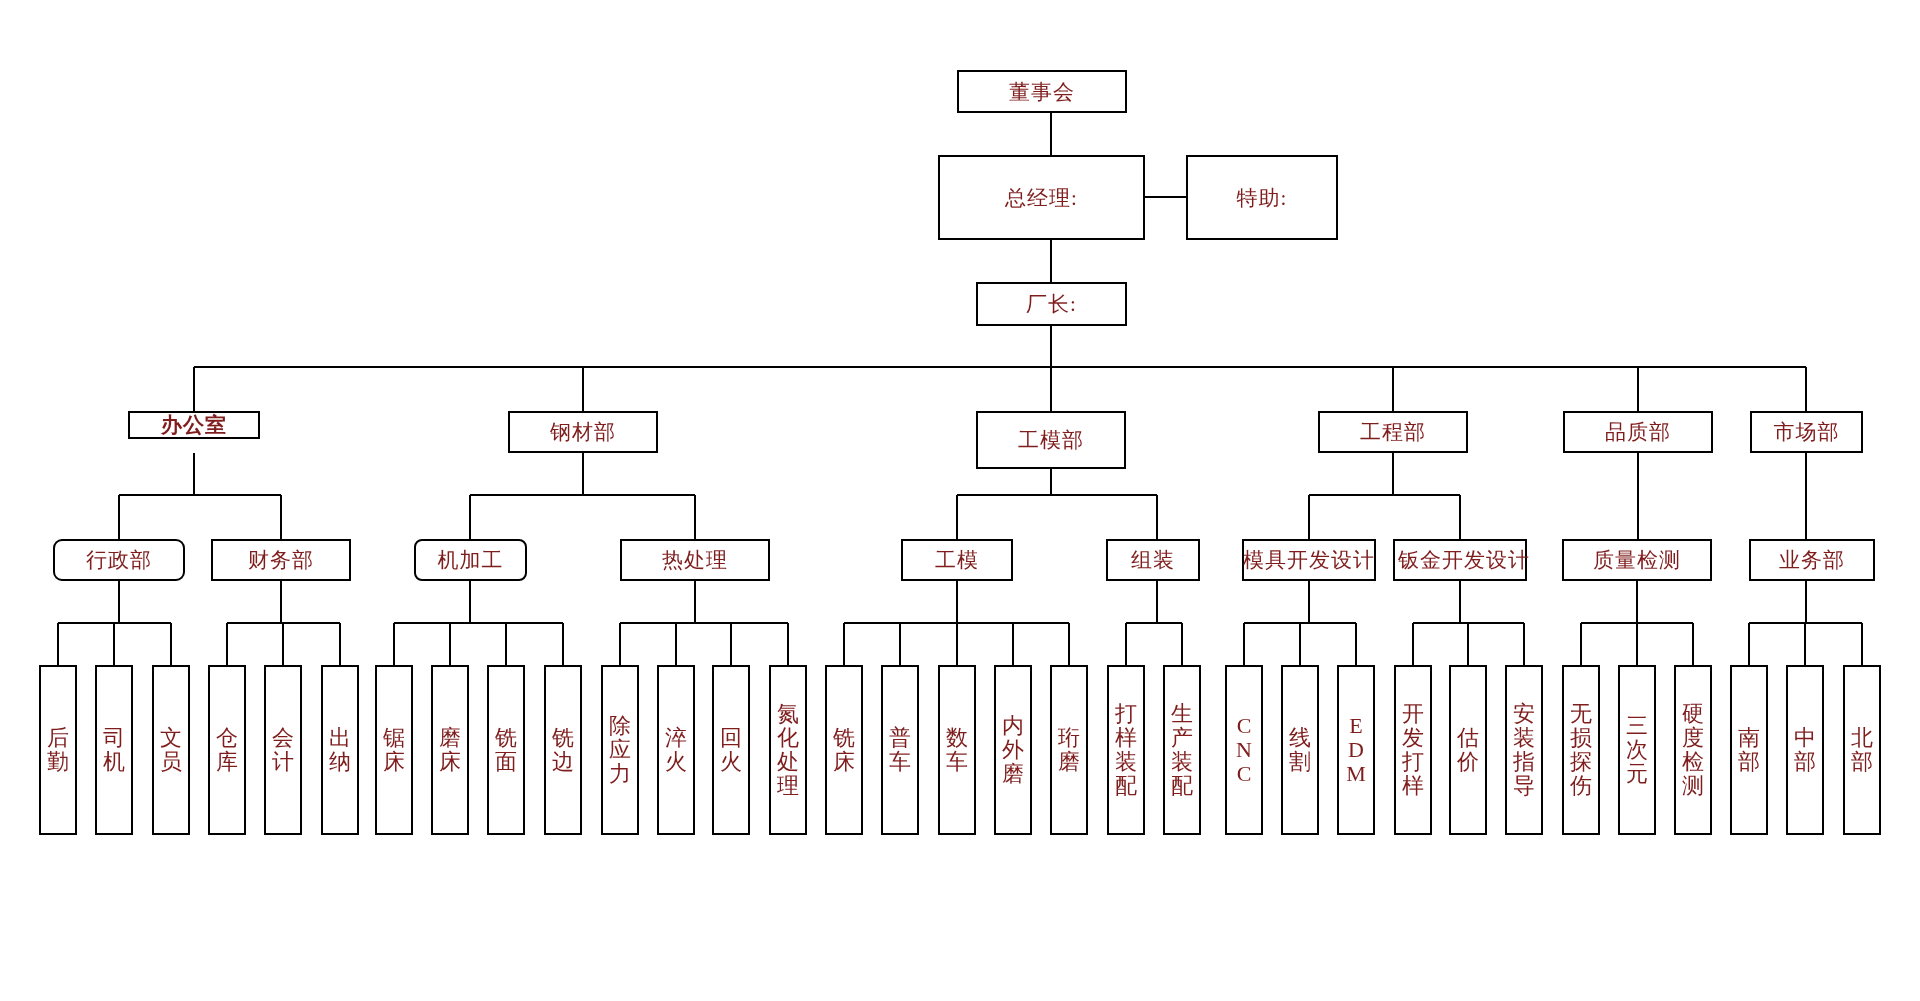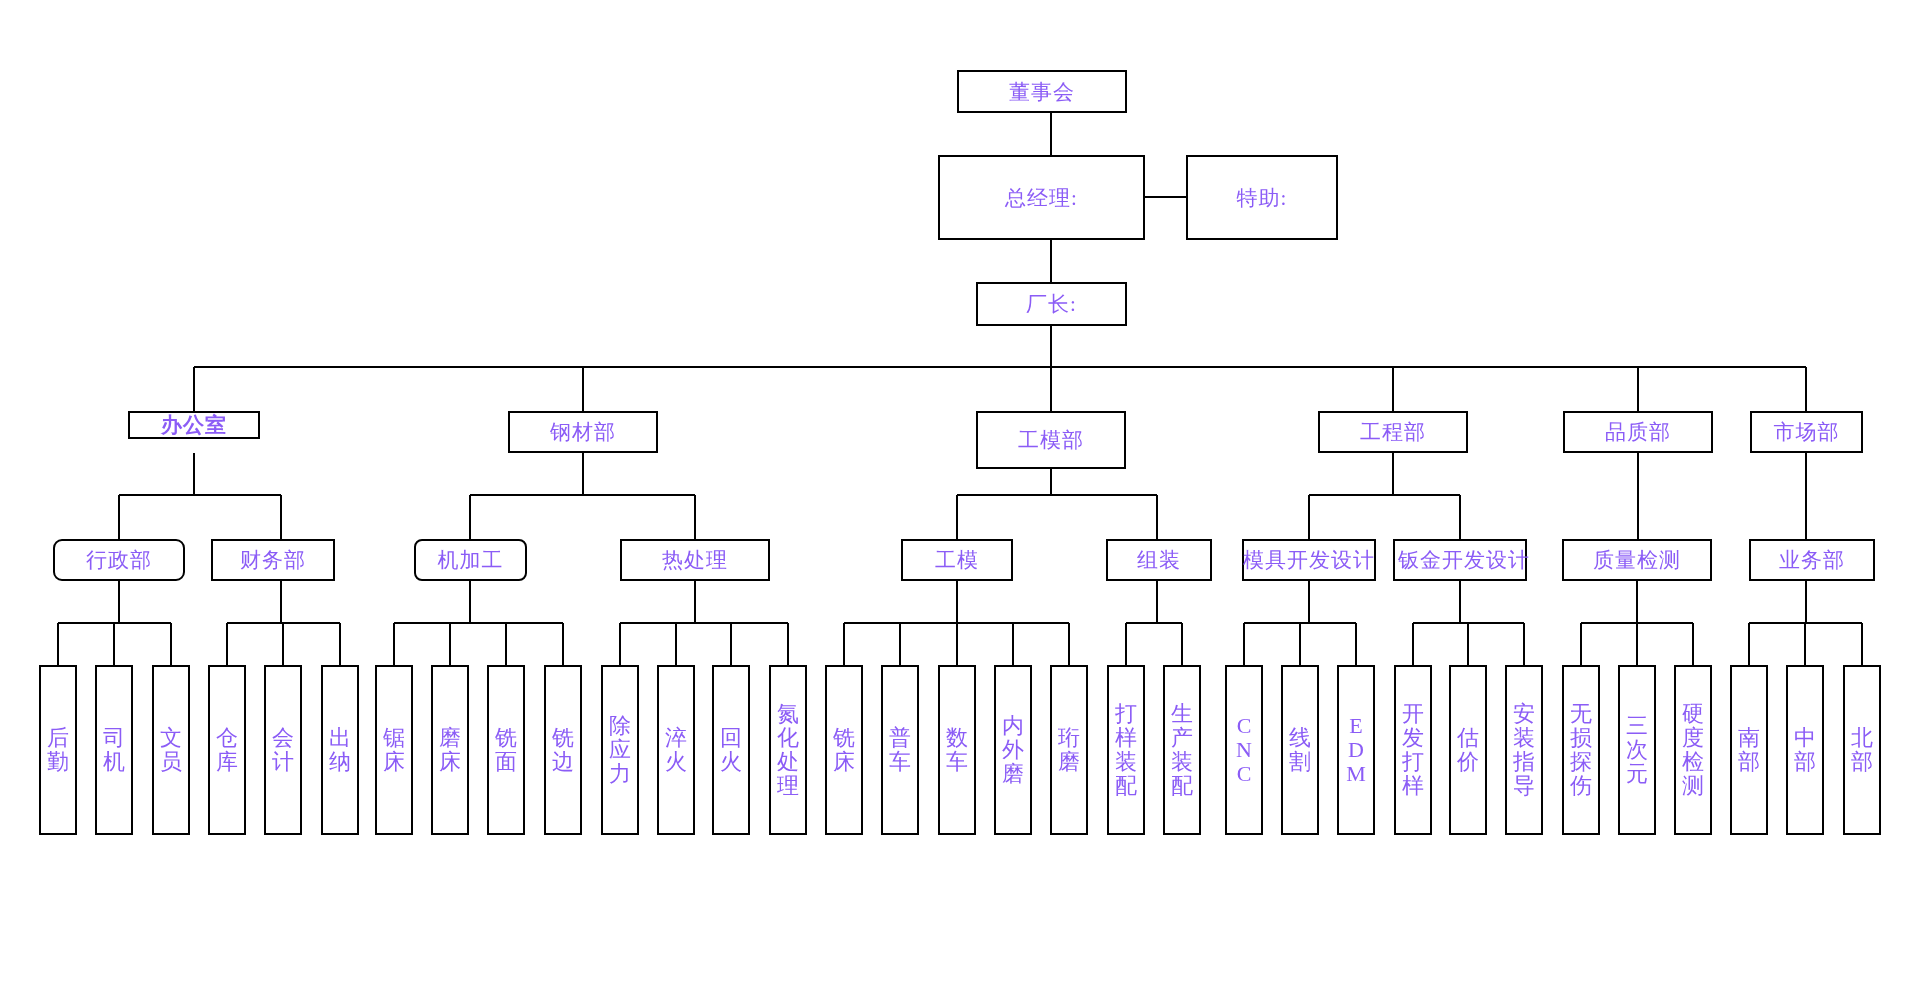--- a/index.html
+++ b/index.html
@@ -27,21 +27,21 @@
     position: absolute;
     box-sizing: border-box;
     border: 2px solid #000000;
     background: #ffffff;
     display: flex;
     align-items: center;
     justify-content: center;
     font-size: 21px;
     letter-spacing: 1px;
     white-space: nowrap;
-    color: #8b5cf6;
+    color: #7f1d1d;
   }
   .node.v {
     flex-direction: column;
     letter-spacing: 0;
     white-space: normal;
     font-size: 22px;
   }
   .node.v span {
     display: block;
     line-height: 24px;
@@ -148,21 +148,21 @@
         <span>勤</span>
       </div>
       <div class="node v" style="left: 95px; top: 665px; width: 38px; height: 170px;">
         <span>司</span>
         <span>机</span>
       </div>
       <div class="node v" style="left: 152px; top: 665px; width: 38px; height: 170px;">
         <span>文</span>
         <span>员</span>
       </div>
-      <div class="node" style="left: 211px; top: 539px; width: 124px; height: 42px;">财务部</div>
+      <div class="node" style="left: 211px; top: 539px; width: 140px; height: 42px;">财务部</div>
       <div class="node v" style="left: 208px; top: 665px; width: 38px; height: 170px;">
         <span>仓</span>
         <span>库</span>
       </div>
       <div class="node v" style="left: 264px; top: 665px; width: 38px; height: 170px;">
         <span>会</span>
         <span>计</span>
       </div>
       <div class="node v" style="left: 321px; top: 665px; width: 38px; height: 170px;">
         <span>出</span>
@@ -222,21 +222,21 @@
       </div>
       <div class="node v" style="left: 994px; top: 665px; width: 38px; height: 170px;">
         <span>内</span>
         <span>外</span>
         <span>磨</span>
       </div>
       <div class="node v" style="left: 1050px; top: 665px; width: 38px; height: 170px;">
         <span>珩</span>
         <span>磨</span>
       </div>
-      <div class="node" style="left: 1106px; top: 539px; width: 106px; height: 42px;">组装</div>
+      <div class="node" style="left: 1106px; top: 539px; width: 94px; height: 42px;">组装</div>
       <div class="node v" style="left: 1107px; top: 665px; width: 38px; height: 170px;">
         <span>打</span>
         <span>样</span>
         <span>装</span>
         <span>配</span>
       </div>
       <div class="node v" style="left: 1163px; top: 665px; width: 38px; height: 170px;">
         <span>生</span>
         <span>产</span>
         <span>装</span>

